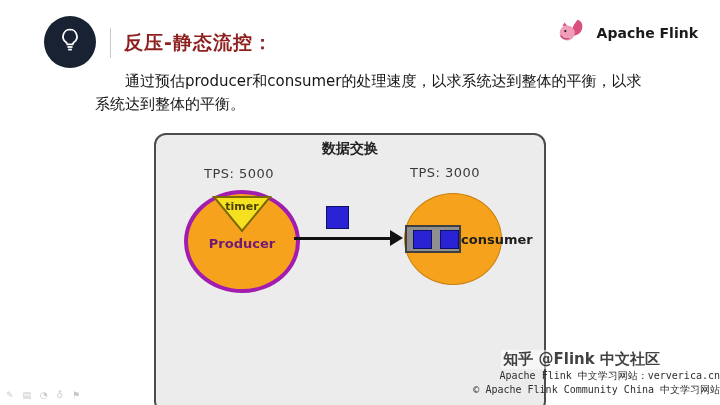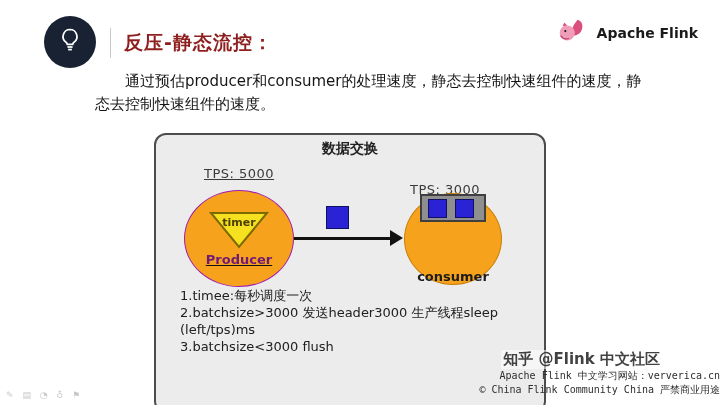--- a/index.html
+++ b/index.html
@@ -31,32 +31,32 @@
   
   .diagram{
     position:absolute;left:154px;top:133px;width:392px;height:280px;background:#ececec;
     border:2px solid #4c4c4c;border-radius:12px;box-sizing:border-box;
   }
   .diagram-title{
     position:absolute;left:0;right:0;top:5px;text-align:center;font-size:14px;
     font-weight:bold;color:#222;
   }
   .tps{position:absolute;font-size:13px;color:#3a3a3a;letter-spacing:0.5px;}
-  .tps-producer{left:48px;top:31px;text-decoration:underline;}
-  .tps-consumer{left:254px;top:30px;margin-top:17px;}
+  .tps-producer{left:48px;top:31px;}
+  .tps-consumer{left:254px;top:30px;}
   .producer-circle{
     position:absolute;left:28px;top:55px;width:108px;height:95px;border-radius:50%;
-    background:#f6a21d;border:1px solid #a21caf;display:flex;flex-direction:column;
-    align-items:center;justify-content:center;text-decoration:underline;
+    background:#f6a21d;border:4px solid #a21caf;display:flex;flex-direction:column;
+    align-items:center;
   }
   .producer-label{font-size:13px;font-weight:bold;color:#701a75;margin-top:-2px;}
   .consumer-circle{
     position:absolute;left:248px;top:58px;width:96px;height:90px;border-radius:50%;
-    background:#f6a21d;border:1px solid #c87f0a;display:flex;flex-direction:column;
-    align-items:center;justify-content:space-between;gap:17px;
+    background:#f6a21d;border:1px solid #c87f0a;display:flex;flex-direction:row;
+    align-items:center;justify-content:space-between;gap:0;
   }
   .consumer-buffer{
     width:66px;height:28px;background:#8f8f8f;border:2px solid #3f3f3f;
     display:flex;align-items:center;justify-content:flex-start;gap:8px;padding-left:6px;
     box-sizing:border-box;
   }
   .buffer-slot{width:17px;height:17px;background:#2a23d6;border:1px solid #101060;}
   .consumer-label{font-size:13px;font-weight:bold;color:#1c1c1c;}
   .flow-arrow-line{
     position:absolute;left:138px;top:102px;width:98px;height:3px;background:#111;
@@ -114,21 +114,21 @@
         <path d="M24 4c4 1 6 5 5 9-1 5-5 8-10 8l2-4c-2-1-3-3-2-5 1-3 3-5 5-8z" fill="#d94f7e"></path>
         <circle cx="13" cy="18" r="8" fill="#ef9db8"></circle>
         <path d="M8 11l2-4 3 3z" fill="#d94f7e"></path>
         <circle cx="11" cy="16" r="1.2" fill="#222"></circle>
         <path d="M6 21c2 3 6 4 9 3" fill="none" stroke="#c43e6d" stroke-width="1.4"></path>
       </svg>
     </span>
     <span class="brand-name">Apache Flink</span>
   </div>
 
-  <div class="body-text">通过预估producer和consumer的处理速度，静态去控制快速组件的速度，静态去控制快速组件的速度。</div>
+  <div class="body-text">通过预估producer和consumer的处理速度，以求系统达到整体的平衡，以求系统达到整体的平衡。</div>
 
   <div class="diagram">
     <div class="diagram-title">数据交换</div>
 
     <div class="tps tps-producer">TPS: 5000</div>
     <div class="tps tps-consumer">TPS: 3000</div>
 
     <div class="producer-circle">
       <span>
         <svg width="66" height="40" viewBox="0 0 66 40">
@@ -144,25 +144,20 @@
     <div class="buffer-packet"></div>
 
     <div class="consumer-circle">
       <div class="consumer-buffer">
         <span class="buffer-slot"></span>
         <span class="buffer-slot"></span>
       </div>
       <span class="consumer-label">consumer</span>
     </div>
 
-    <div class="notes">
-      <div>1.timee:每秒调度一次</div>
-      <div>2.batchsize&gt;3000 发送header3000 生产线程sleep (left/tps)ms</div>
-      <div>3.batchsize&lt;3000 flush</div>
-    </div>
   </div>
 
   <div class="footer-line footer-1">Apache Flink 中文学习网站：ververica.cn</div>
-  <div class="footer-line footer-2">© China Flink Community China  严禁商业用途</div>
+  <div class="footer-line footer-2">© Apache Flink Community China  中文学习网站</div>
   <div class="zhihu-watermark">知乎 @Flink 中文社区</div>
   <div class="corner-watermark">✎ ▤ ◔ ♁ ⚑</div>
 
 </div>
 
 </body></html>

